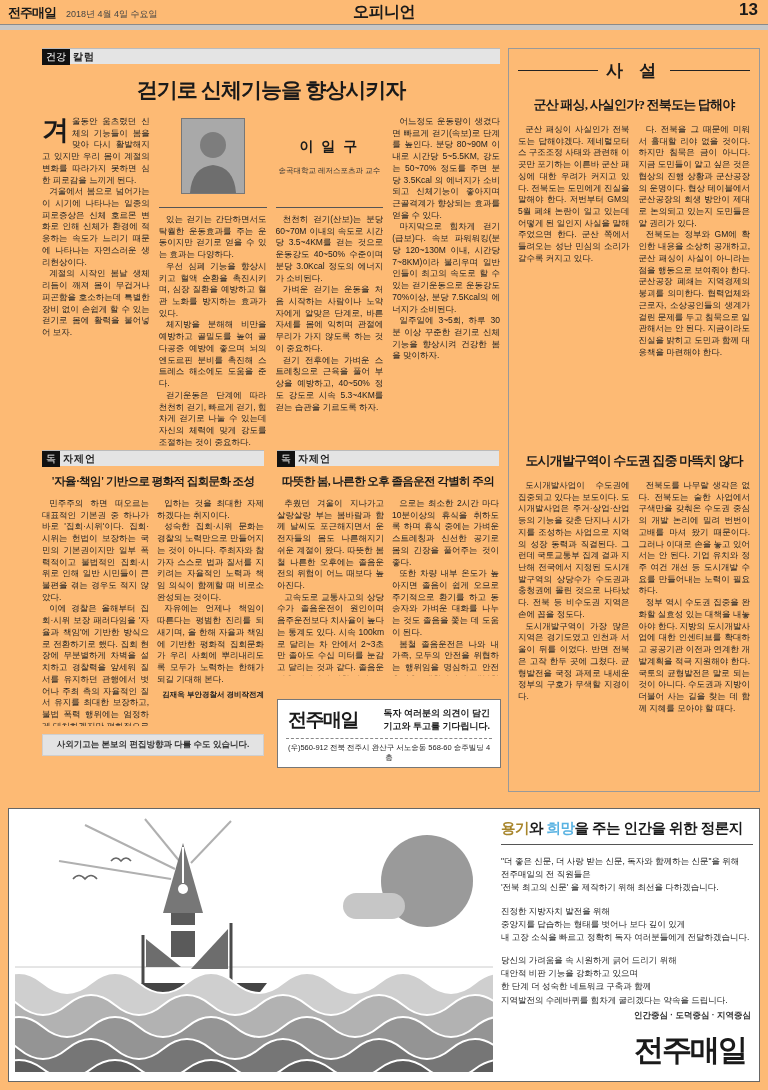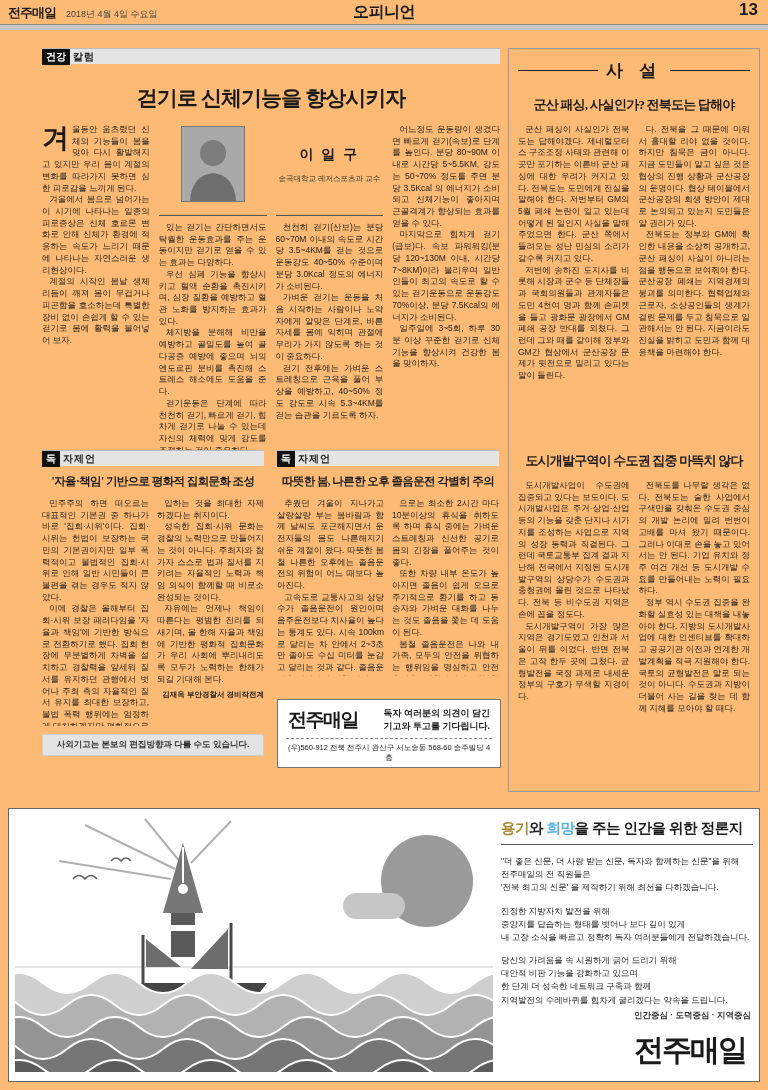--- a/index.html
+++ b/index.html
@@ -11,28 +11,28 @@
   .masthead { position:absolute; left:0; top:0; width:768px; height:24px; }
   .mast-left { position:absolute; left:8px; top:4px; display:flex; align-items:baseline; gap:10px; }
   .paper-name { font-size:13px; font-weight:bold; letter-spacing:-1px; }
   .pub-date { font-size:9px; color:#444; }
   .section-title { position:absolute; left:0; right:0; top:2px; text-align:center; font-size:16px; font-weight:bold; letter-spacing:-0.5px; }
   .page-no { position:absolute; right:10px; top:0; font-size:17px; font-weight:bold; }
   .mast-rule { position:absolute; left:0; top:24px; width:768px; height:6px; border-top:1px solid #8a8a8a; background:#c7c7c7; }
 
   
   .kicker-bar { height:16px; background:#e4e4e4; border-top:1px solid #bbb; display:flex; align-items:center; font-size:10px; }
-  .kicker-badge { background:#111; color:#fff; font-weight:bold; padding:1px 4px; height:16px; display:flex; align-items:center; }
+  .kicker-badge { background:#111; color:#fff; font-weight:normal; padding:1px 4px; height:16px; display:flex; align-items:center; }
   .kicker-label { font-weight:bold; color:#222; padding-left:3px; letter-spacing:1px; }
   .body-col p { font-size:8.5px; line-height:1.38; text-align:justify; word-break:break-all; text-indent:0.85em; color:#222; }
   .serif { font-family:"Liberation Serif","DejaVu Serif",serif; }
 
   
   .health { position:absolute; left:42px; top:48px; width:458px; height:398px; }
-  .health-headline { margin-top:20px; text-align:center; font-size:21px; font-weight:bold; letter-spacing:-1px; }
+  .health-headline { margin-top:12px; text-align:center; font-size:21px; font-weight:bold; letter-spacing:-1px; }
   .health-body { display:flex; gap:9px; margin-top:12px; height:330px; overflow:hidden; }
   .health-body .body-col { flex:1 1 0; overflow:hidden; }
   .dropcap { float:left; font-size:27px; font-weight:bold; line-height:1; padding:1px 3px 0 0; font-family:"Liberation Serif",serif; }
   .body-col p.no-indent:first-of-type, .col1 p:first-of-type { text-indent:0; }
   .photo-block { height:92px; border-bottom:1px solid #555; padding:2px 6px 8px 6px; }
   .photo-frame { width:64px; height:76px; margin:0 auto; background:linear-gradient(160deg,#b9b9b9,#8f8f8f); border:1px solid #777; position:relative; overflow:hidden; }
   .byline-block { height:92px; border-bottom:1px solid #555; text-align:center; padding-top:22px; }
   .byline-name { font-size:14px; font-weight:bold; letter-spacing:2px; }
   .byline-title { font-size:7.5px; color:#333; margin-top:10px; }
   .col-textarea { margin-top:6px; overflow:hidden; }
@@ -211,21 +211,20 @@
       <div class="rule"></div>
       <div class="ed-title serif">사 설</div>
       <div class="rule"></div>
     </div>
 
     <h2 class="ed-headline serif">군산 패싱, 사실인가? 전북도는 답해야</h2>
     <div class="ed-cols ed1">
       <div class="body-col">
         <div>
             <p>군산 패싱이 사실인가 전북도는 답해야겠다. 제네럴모터스 구조조정 사태와 관련해 이곳만 포기하는 이른바 군산 패싱에 대한 우려가 커지고 있다. 전북도는 도민에게 진실을 말해야 한다. 저번부터 GM의 5월 폐쇄 논란이 일고 있는데 어떻게 된 일인지 사실을 말해 주었으면 한다. 군산 쪽에서 들려오는 성난 민심의 소리가 갈수록 커지고 있다.</p>
-            <p>저번에 송하진 도지사를 비롯해 시장과 군수 등 단체장들과 국회의원들과 관계자들은 도민 4천여 명과 함께 손피켓을 들고 광화문 광장에서 GM 폐쇄 공장 반대를 외쳤다. 그런데 그와 때를 같이해 정부와 GM간 협상에서 군산공장 문제가 뒷전으로 밀리고 있다는 말이 들린다.</p>
           </div>
       </div>
       <div class="body-col">
         <div>
             <p>다. 전북을 그 때문에 미워서 흘대할 리야 없을 것이다. 하지만 침묵은 금이 아니다. 지금 도민들이 알고 싶은 것은 협상의 진행 상황과 군산공장의 운명이다. 협상 테이블에서 군산공장의 회생 방안이 제대로 논의되고 있는지 도민들은 알 권리가 있다.</p>
             <p>전북도는 정부와 GM에 확인한 내용을 소상히 공개하고, 군산 패싱이 사실이 아니라는 점을 행동으로 보여줘야 한다. 군산공장 폐쇄는 지역경제의 붕괴를 의미한다. 협력업체와 근로자, 소상공인들의 생계가 걸린 문제를 두고 침묵으로 일관해서는 안 된다. 지금이라도 진실을 밝히고 도민과 함께 대응책을 마련해야 한다.</p>
           </div>
       </div>
     </div>
 

